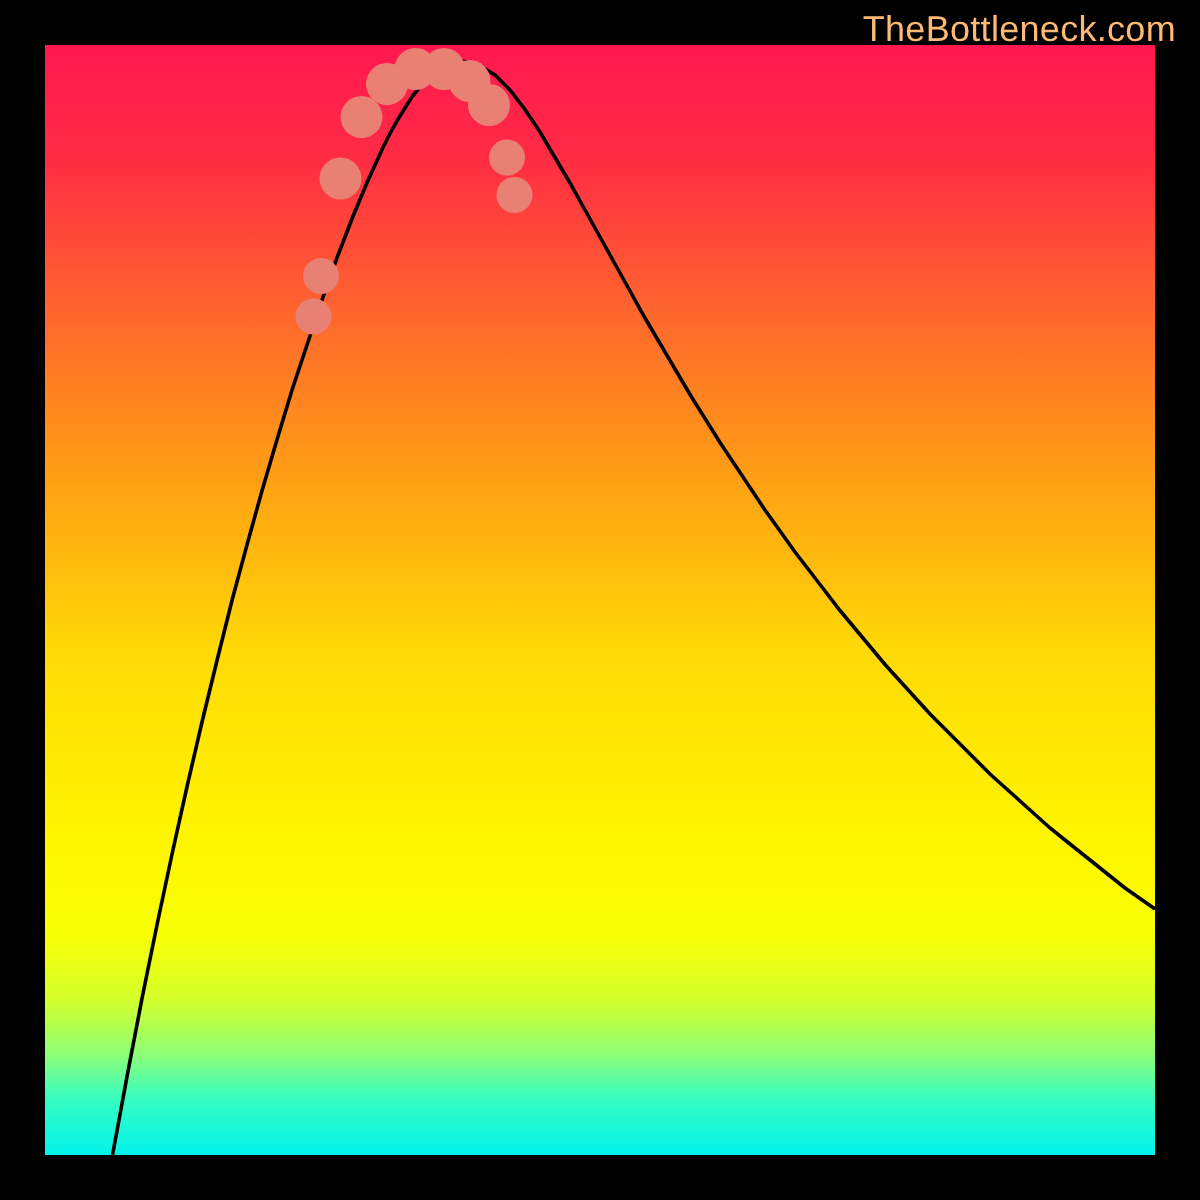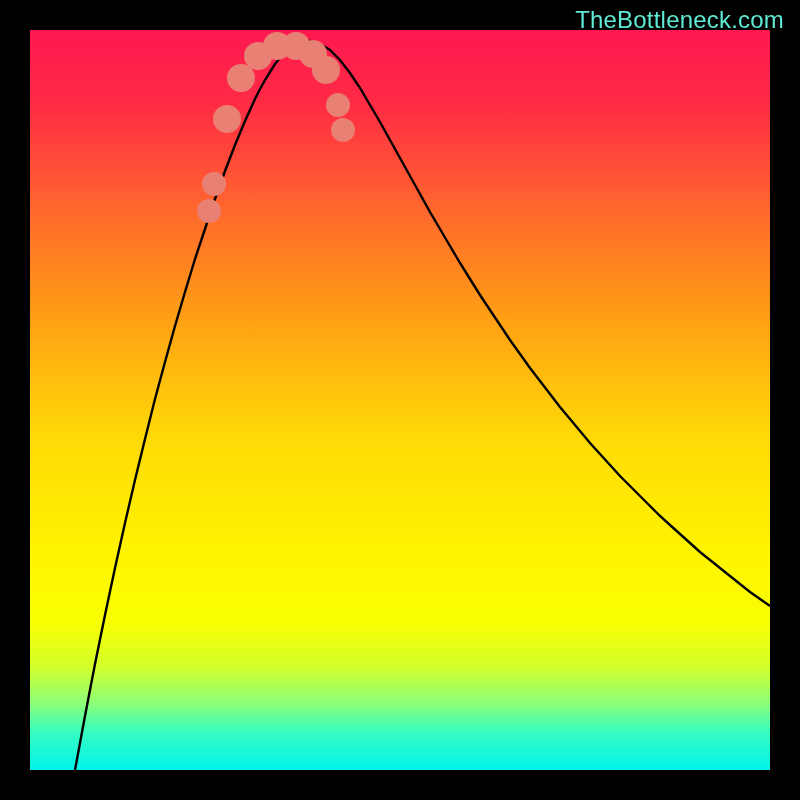--- a/index.html
+++ b/index.html
@@ -23,21 +23,21 @@
     position: absolute;
     left: 0;
     top: 0;
     width: 740px;
     height: 740px;
   }
   .watermark {
     position: absolute;
     top: 6px;
     right: 16px;
-    color: #5eead4;
+    color: #fdba74;
     font-size: 24px;
     font-weight: 500;
     letter-spacing: 0.2px;
     margin-left: 16px;
   }
   svg { display: block; }
 </style>
 </head>
 <body>
 

